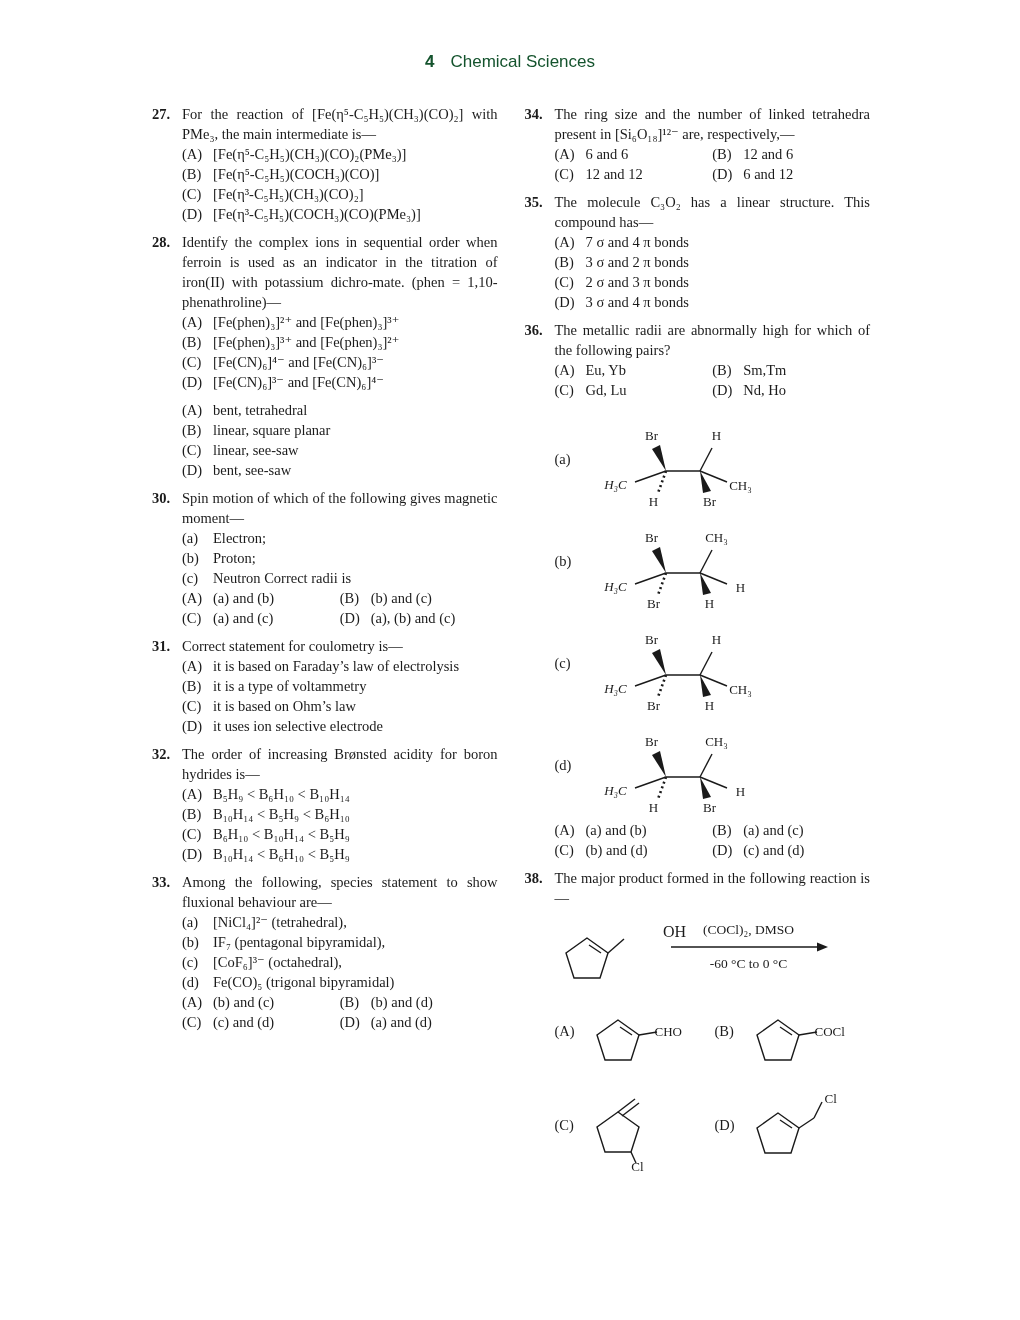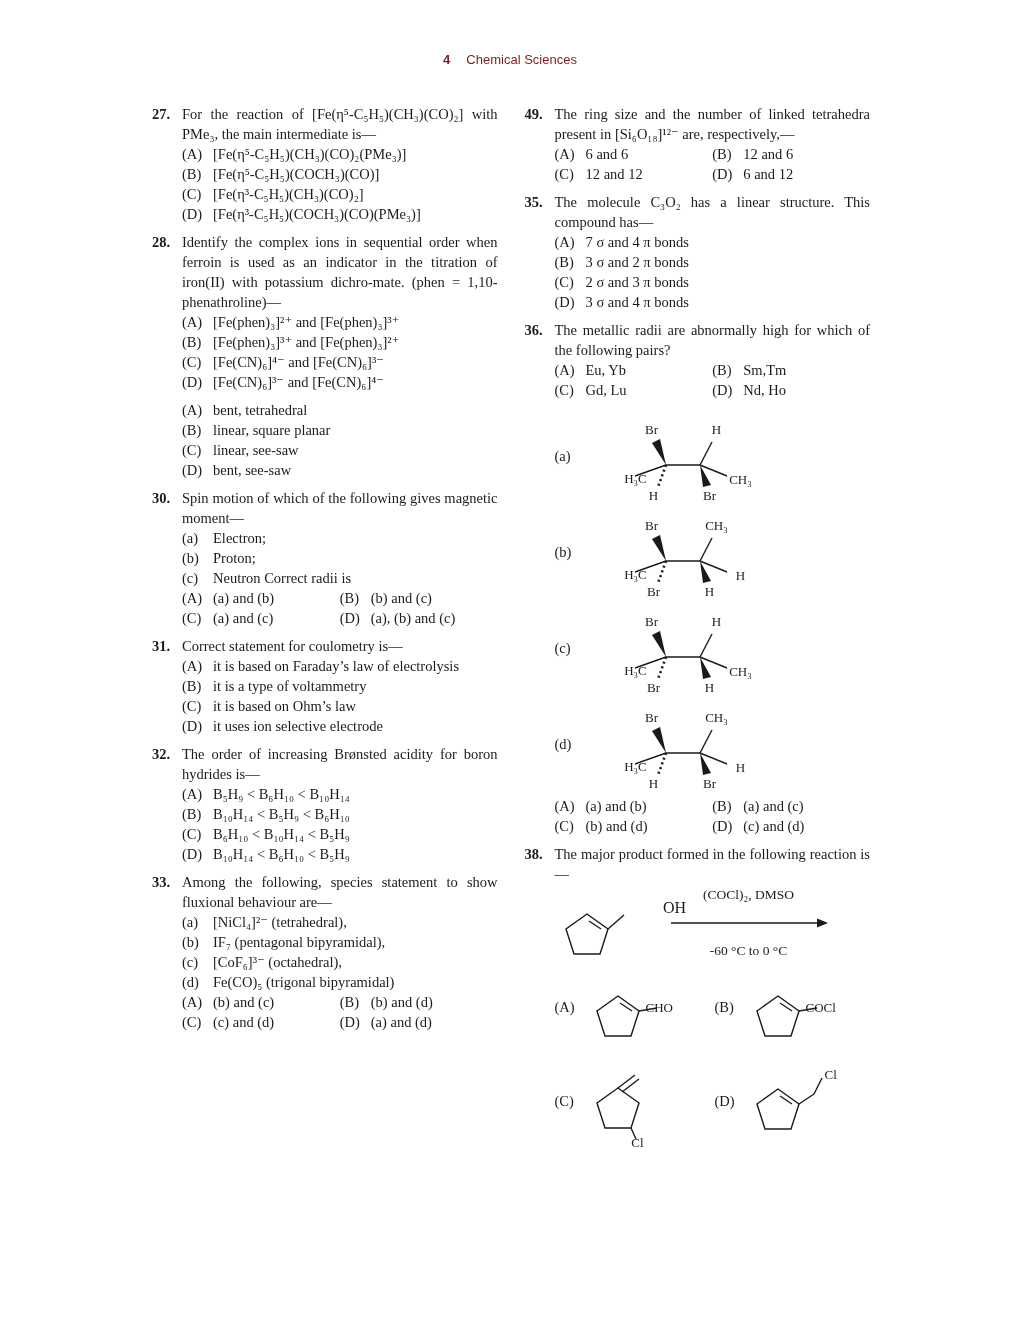--- a/index.html
+++ b/index.html
@@ -1,19 +1,19 @@
 <!DOCTYPE html>
 <html><head>
 <meta charset="utf-8">
 <style>
   html,body{margin:0;padding:0;background:#ffffff;}
   .page{position:relative;width:1020px;height:1320px;background:#ffffff;color:#1b1b1b;
         font-family:"Liberation Serif","DejaVu Serif",serif;overflow:hidden;}
   .header{position:absolute;top:52px;left:0;width:100%;text-align:center;
-          font-family:"Liberation Sans","DejaVu Sans",sans-serif;font-size:13px;color:#7f1d1d;}
+          font-family:"Liberation Sans","DejaVu Sans",sans-serif;font-size:17px;color:#14532d;}
   .header .pgnum{font-weight:bold;margin-right:16px;}
   .columns{position:absolute;top:104px;left:152px;width:718px;display:flex;gap:27px;}
   .col{flex:1;min-width:0;}
   .question{margin-bottom:8px;}
   .qrow{display:flex;align-items:flex-start;}
   .qnum{flex:0 0 30px;font-weight:bold;font-size:14.5px;line-height:20px;}
   .qtext{flex:1;font-size:14.5px;line-height:20px;text-align:justify;}
   .opts{margin-left:30px;}
   .opt{display:flex;font-size:14.5px;line-height:20px;}
   .olabel{flex:0 0 31px;}
@@ -21,41 +21,41 @@
   .opts2{margin-left:30px;display:grid;grid-template-columns:1fr 1fr;}
   .opts2 .opt{font-size:14.5px;line-height:20px;}
   
   svg line{stroke:#1a1a1a;stroke-width:1.4;fill:none;}
   svg line.hash{stroke-dasharray:2 3;stroke-width:2.6;}
   svg polygon.wedge,svg polygon.ah{fill:#1a1a1a;stroke:none;}
   svg polygon.ring{fill:none;stroke:#1a1a1a;stroke-width:1.4;}
   svg{overflow:visible;}
   .struct-row{display:flex;align-items:center;margin-left:30px;}
   .struct-row .olabel{font-size:14.5px;}
-  .mol37{position:relative;width:150px;height:84px;margin:11px 0 1px 22px;font-size:13px;}
+  .mol37{position:relative;width:150px;height:84px;margin:17px 0 1px 22px;font-size:13px;}
   .ml{position:absolute;transform:translate(-50%,-50%);white-space:nowrap;}
   .ml.tl{left:44px;top:11px;}
   .ml.tr{left:109px;top:11px;}
-  .ml.lf{left:28px;top:60px;}
+  .ml.lf{left:8px;top:60px;font-style:italic;}
   .ml.rt{left:133px;top:61px;}
   .ml.bl{left:46px;top:77px;}
   .ml.br{left:102px;top:77px;}
   .rxn{margin:4px 0 8px 30px;display:flex;align-items:center;gap:14px;}
   .molr{position:relative;width:100px;height:74px;}
   .molr .oh{left:78px;top:20px;margin-left:42px;}
-  .arrowblk{display:flex;flex-direction:column;align-items:center;gap:14px;font-size:13.5px;margin-top:-4px;}
+  .arrowblk{display:flex;flex-direction:column;align-items:center;gap:3px;font-size:13.5px;margin-top:-4px;}
   .prods{margin-left:30px;margin-top:4px;display:grid;grid-template-columns:160px 1fr;row-gap:8px;}
   .prod{display:flex;align-items:center;}
   .prod .olabel{font-size:14.5px;}
   .molp{position:relative;font-size:13px;}
   .molp.pa,.molp.pb{width:110px;height:74px;}
   .molp.pd{width:100px;height:76px;}
   .molp.pc{width:100px;height:98px;}
   .subst{position:absolute;white-space:nowrap;}
-  .subst.side{left:60px;top:38px;transform:translate(0,-50%);}
+  .subst.side{left:69px;top:38px;transform:translate(0,-50%);}
   .subst.topcl{left:79px;top:12px;transform:translate(0,-50%);}
   .subst.botcl{left:52px;top:91px;transform:translate(-50%,-50%);}
 </style>
 </head>
 <body>
 
 <div class="page">
 
   <div class="header">
     <span class="pgnum">4</span><span>Chemical Sciences</span>
@@ -267,21 +267,21 @@
             </div>
         </div>
       </section>
 
     </div>
 
     <div class="col">
 
       <section class="question">
         <div class="qrow">
-          <span class="qnum">49.</span>
+          <span class="qnum">34.</span>
           <span class="qtext">The ring size and the number of linked tetrahedra present in [Si₆O₁₈]¹²⁻ are, respectively,—</span>
         </div>
         <div class="opts2">
           <div class="opt">
               <span class="olabel">(A)</span>
               <span class="otext">6 and 6</span>
             </div>
           <div class="opt">
               <span class="olabel">(B)</span>
               <span class="otext">12 and 6</span>

